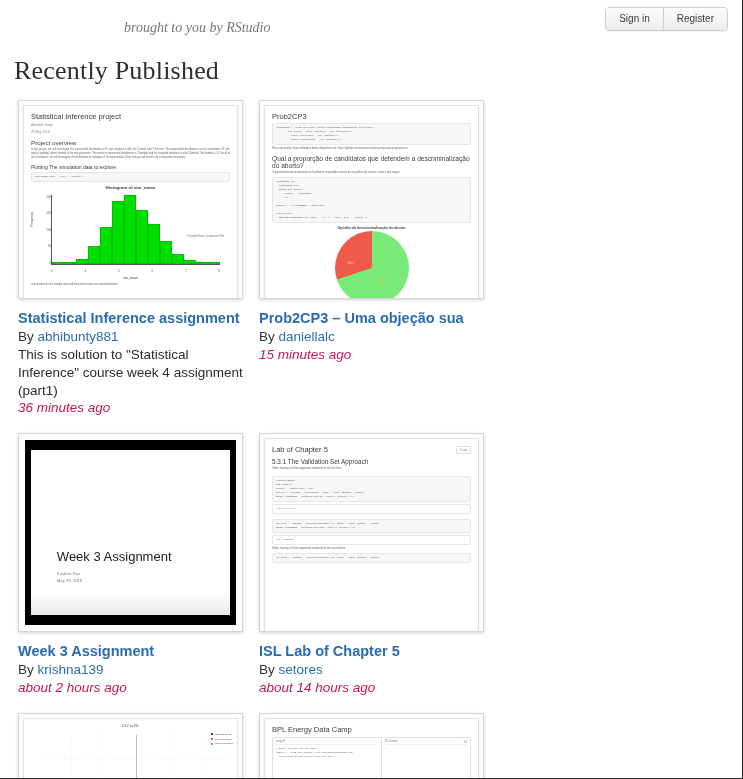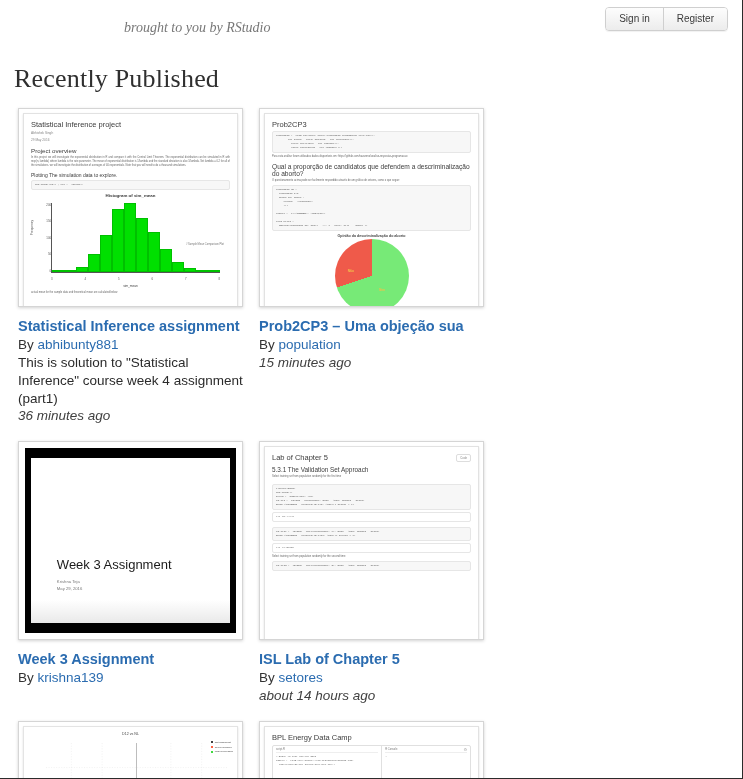--- a/index.html
+++ b/index.html
@@ -70,21 +70,21 @@
     background: linear-gradient(to bottom, #fdfdfd 0%, #ececec 100%);
     cursor: pointer;
     white-space: nowrap;
   }
   .auth-btn + .auth-btn {
     border-left: 1px solid #cfcfcf;
   }
 
   
   h1.page-title {
-    margin: 14px 0 0 14px;
+    margin: 6px 0 0 14px;
     font-family: "Liberation Serif", serif;
     font-weight: normal;
     font-size: 26px;
     color: #2f2f2f;
     letter-spacing: 0.2px;
   }
 
   
   .grid {
     margin: 14px 0 0 0;
@@ -130,21 +130,21 @@
     color: #2b6cb0;
     cursor: pointer;
   }
   .card-desc {
     font-size: 13.5px;
     color: #2b2b2b;
   }
   .card-time {
     font-size: 13.5px;
     font-style: italic;
-    color: #404040;
+    color: #be185d;
   }
 
   
 
   
   .doc {
     position: absolute;
     left: 4px; top: 4px; right: 4px; bottom: -30px;
     background: #fff;
     border: 1px solid #e2e2e2;
@@ -493,40 +493,41 @@
   ggplot(respostas_ab, aes(x = "", y = perc, fill = `Sobre`))</div>
         <div class="pie-title">Opinião da descriminalização do aborto</div>
         <div class="pie" style="background: conic-gradient(rgb(119, 234, 119) 0deg, rgb(119, 234, 119) 252deg, rgb(239, 90, 74) 252deg, rgb(239, 90, 74) 360deg);">
           <span class="pl" style="left:18%;top:40%;">Não</span>
           <span class="pl" style="left:60%;top:66%;">Sim</span>
         </div>
       </div>
     </div>
     <div class="card-body">
       <a class="card-title">Prob2CP3 – Uma objeção sua</a>
-      <div class="card-by"><span>By </span><span class="user">population</span></div>
+      <div class="card-by"><span>By </span><span class="user">daniellalc</span></div>
       <div class="card-time">15 minutes ago</div>
     </div>
   </div>
 
   <div class="card">
     <div class="thumb">
       <div class="slide-outer">
         <div class="slide-inner">
           <div class="slide-title">Week 3 Assignment</div>
           <div class="slide-sub">
             <div>Krishna Teja</div>
             <div>May 29, 2016</div>
           </div>
         </div>
       </div>
     </div>
     <div class="card-body">
       <a class="card-title">Week 3 Assignment</a>
       <div class="card-by"><span>By </span><span class="user">krishna139</span></div>
+      <div class="card-time">about 2 hours ago</div>
     </div>
   </div>
 
   <div class="card">
     <div class="thumb">
       <div class="doc">
         <div style="position:absolute;right:7px;top:7px;font-size:2.8px;color:#888;border:1px solid #ddd;border-radius:2px;padding:1px 3px;">Code</div>
         <div class="d-h1">Lab of Chapter 5</div>
         <div class="d-h2" style="font-size:6.4px;">5.3.1 The Validation Set Approach</div>
         <div class="d-p">Select training set from population randomly for the first time</div>

